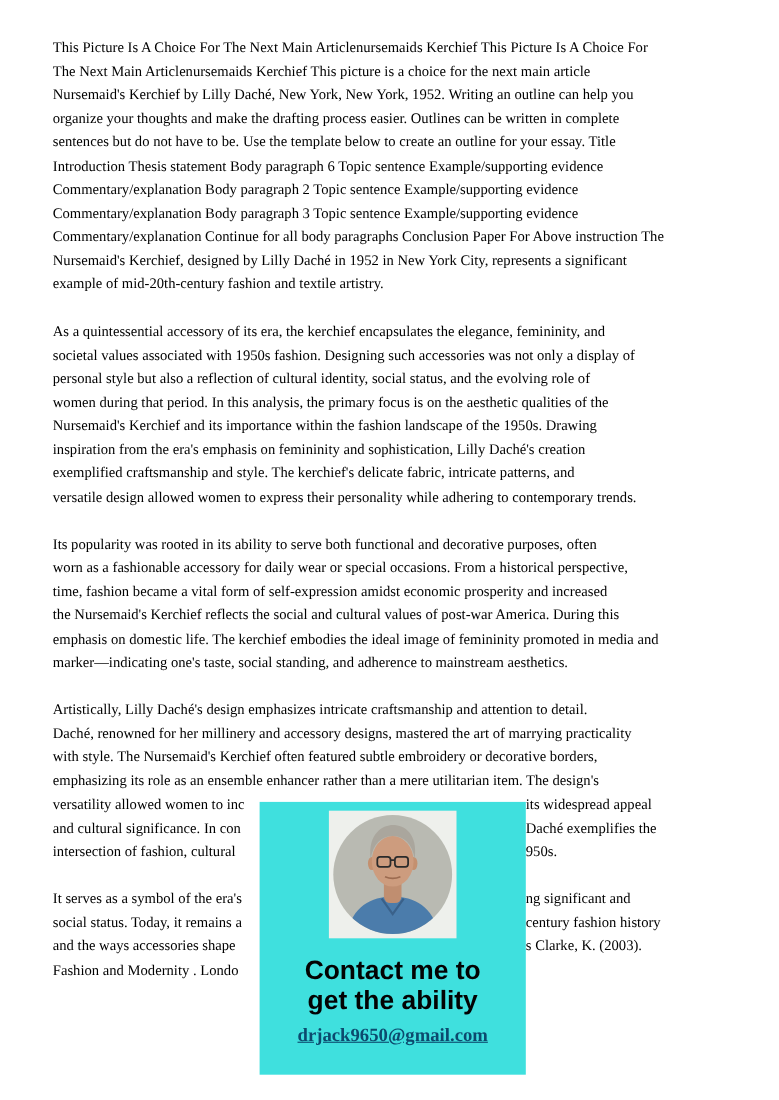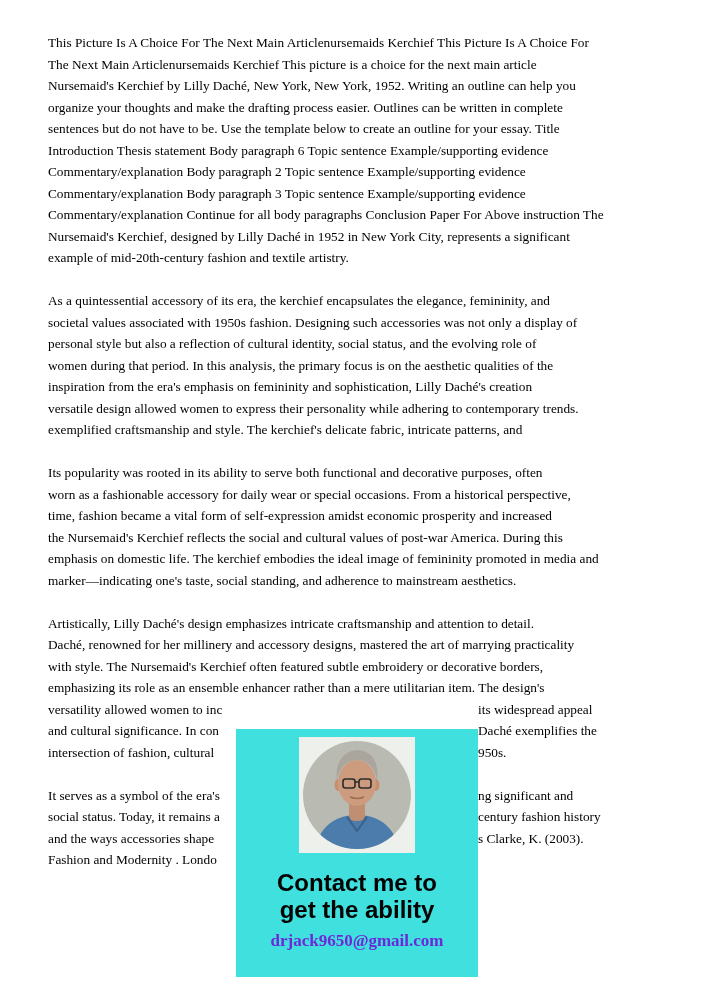--- a/index.html
+++ b/index.html
@@ -59,21 +59,22 @@
     font-weight: bold;
     font-size: 24px;
     line-height: 27px;
     color: #030303;
   }
   .email {
     margin-top: 8px;
     font-family: "Liberation Serif", serif;
     font-weight: bold;
     font-size: 17px;
-    color: #6d28d9;
+    color: #0c4a6e;
+    text-decoration: underline;
   }
 </style>
 </head>
 <body>
 
 <div class="page">
 
   <div class="doc">
       <div class="para">
         <div class="line">This Picture Is A Choice For The Next Main Articlenursemaids Kerchief This Picture Is A Choice For</div>
@@ -86,23 +87,24 @@
         <div class="line">Commentary/explanation Body paragraph 3 Topic sentence Example/supporting evidence</div>
         <div class="line">Commentary/explanation Continue for all body paragraphs Conclusion Paper For Above instruction The</div>
         <div class="line">Nursemaid's Kerchief, designed by Lilly Daché in 1952 in New York City, represents a significant</div>
         <div class="line">example of mid-20th-century fashion and textile artistry.</div>
       </div>
       <div class="para">
         <div class="line">As a quintessential accessory of its era, the kerchief encapsulates the elegance, femininity, and</div>
         <div class="line">societal values associated with 1950s fashion. Designing such accessories was not only a display of</div>
         <div class="line">personal style but also a reflection of cultural identity, social status, and the evolving role of</div>
         <div class="line">women during that period. In this analysis, the primary focus is on the aesthetic qualities of the</div>
+        <div class="line">Nursemaid's Kerchief and its importance within the fashion landscape of the 1950s. Drawing</div>
         <div class="line">inspiration from the era's emphasis on femininity and sophistication, Lilly Daché's creation</div>
+        <div class="line">exemplified craftsmanship and style. The kerchief's delicate fabric, intricate patterns, and</div>
         <div class="line">versatile design allowed women to express their personality while adhering to contemporary trends.</div>
-        <div class="line">exemplified craftsmanship and style. The kerchief's delicate fabric, intricate patterns, and</div>
       </div>
       <div class="para">
         <div class="line">Its popularity was rooted in its ability to serve both functional and decorative purposes, often</div>
         <div class="line">worn as a fashionable accessory for daily wear or special occasions. From a historical perspective,</div>
         <div class="line">time, fashion became a vital form of self-expression amidst economic prosperity and increased</div>
         <div class="line">the Nursemaid's Kerchief reflects the social and cultural values of post-war America. During this</div>
         <div class="line">emphasis on domestic life. The kerchief embodies the ideal image of femininity promoted in media and</div>
         <div class="line">marker—indicating one's taste, social standing, and adherence to mainstream aesthetics.</div>
       </div>
       <div class="para">

